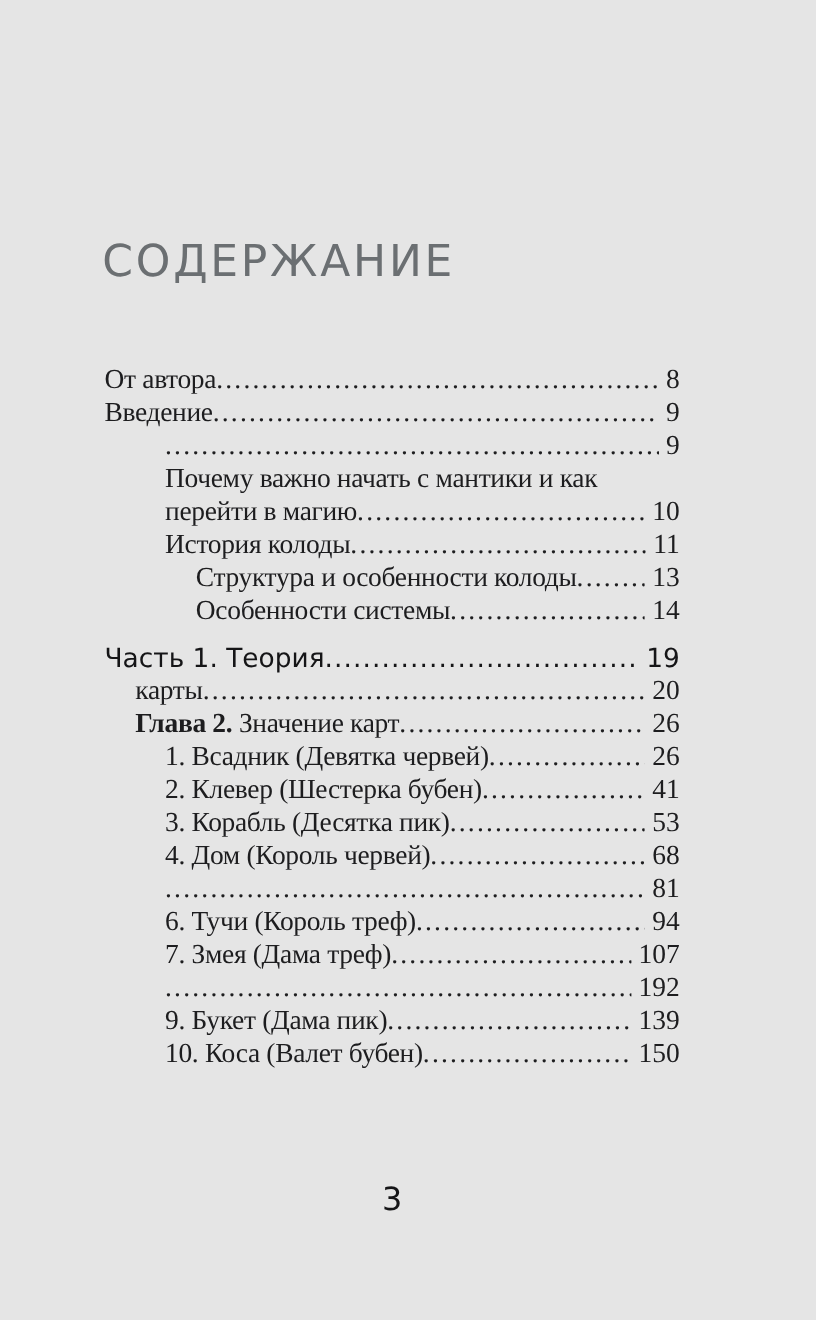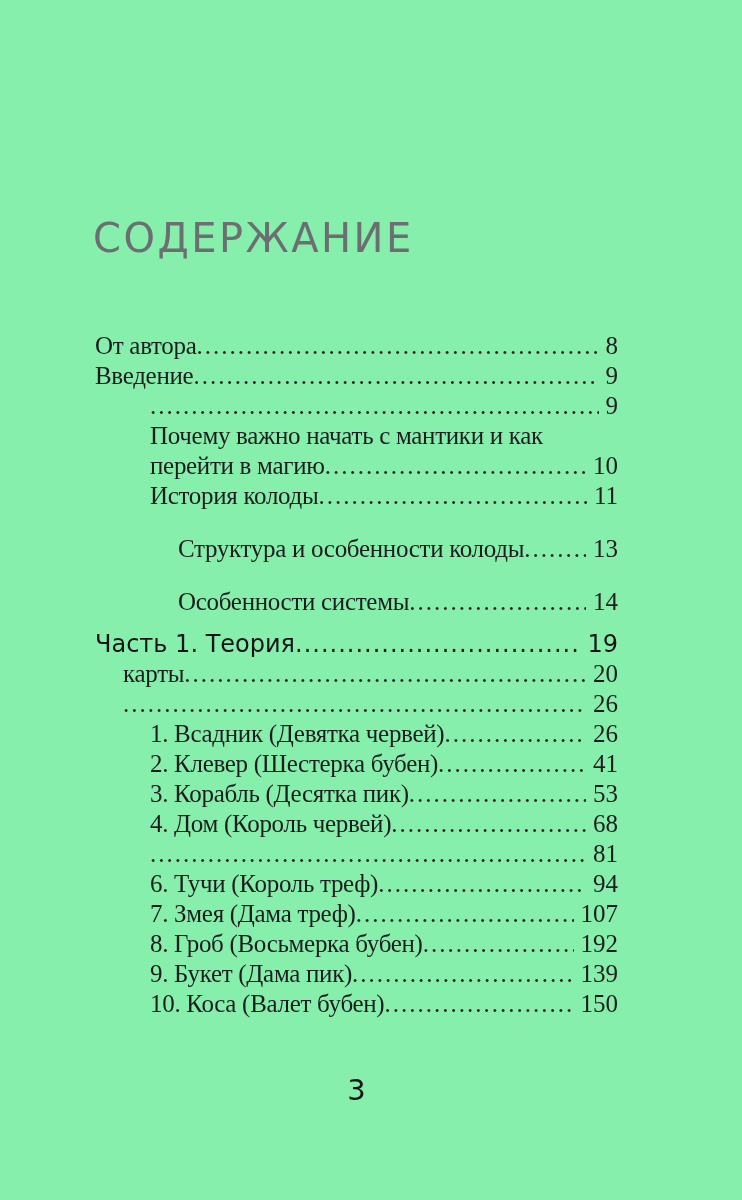--- a/index.html
+++ b/index.html
@@ -4,21 +4,21 @@
 <style>
   html, body {
     margin: 0;
     padding: 0;
     background: #ffffff;
   }
   .page {
     position: relative;
     width: 742px;
     height: 1200px;
-    background: #86efac;
+    background: #e5e5e5;
     overflow: hidden;
     font-family: "Liberation Serif", serif;
     color: #1d1d1f;
   }
   .title {
     position: absolute;
     left: 93px;
     top: 214px;
     margin: 0;
     font-family: "DejaVu Sans", "Liberation Sans", sans-serif;
@@ -59,21 +59,21 @@
   .row.part {
     font-family: "DejaVu Sans", "Liberation Sans", sans-serif;
     font-size: 24px;
     letter-spacing: 0;
     color: #151517;
   }
   .row.part .leader::after { letter-spacing: 1px; }
   .row.gap { margin-top: 12px; }
   .ind-1 { padding-left: 28px; }
   .ind-2 { padding-left: 55px; }
-  .ind-3 { padding-left: 83px; margin-top: 23px; }
+  .ind-3 { padding-left: 83px; }
   .footer {
     position: absolute;
     left: 95px;
     top: 1074px;
     width: 523px;
     text-align: center;
     font-family: "DejaVu Sans", "Liberation Sans", sans-serif;
     font-size: 29px;
     line-height: 32px;
     color: #151517;
@@ -126,20 +126,21 @@
         <span class="label"><span>Часть 1. Теория</span></span>
         <span class="leader"></span>
         <span class="pnum">19</span>
       </div>
       <div class="row ind-1">
         <span class="label"><span>карты</span></span>
         <span class="leader"></span>
         <span class="pnum">20</span>
       </div>
       <div class="row ind-1">
+        <span class="label"><b>Глава 2.</b><span> Значение карт</span></span>
         <span class="leader"></span>
         <span class="pnum">26</span>
       </div>
       <div class="row ind-2">
         <span class="label"><span>1. Всадник (Девятка червей)</span></span>
         <span class="leader"></span>
         <span class="pnum">26</span>
       </div>
       <div class="row ind-2">
         <span class="label"><span>2. Клевер (Шестерка бубен)</span></span>
@@ -164,21 +165,20 @@
         <span class="label"><span>6. Тучи (Король треф)</span></span>
         <span class="leader"></span>
         <span class="pnum">94</span>
       </div>
       <div class="row ind-2">
         <span class="label"><span>7. Змея (Дама треф)</span></span>
         <span class="leader"></span>
         <span class="pnum">107</span>
       </div>
       <div class="row ind-2">
-        <span class="label"><span>8. Гроб (Восьмерка бубен)</span></span>
         <span class="leader"></span>
         <span class="pnum">192</span>
       </div>
       <div class="row ind-2">
         <span class="label"><span>9. Букет (Дама пик)</span></span>
         <span class="leader"></span>
         <span class="pnum">139</span>
       </div>
       <div class="row ind-2">
         <span class="label"><span>10. Коса (Валет бубен)</span></span>

